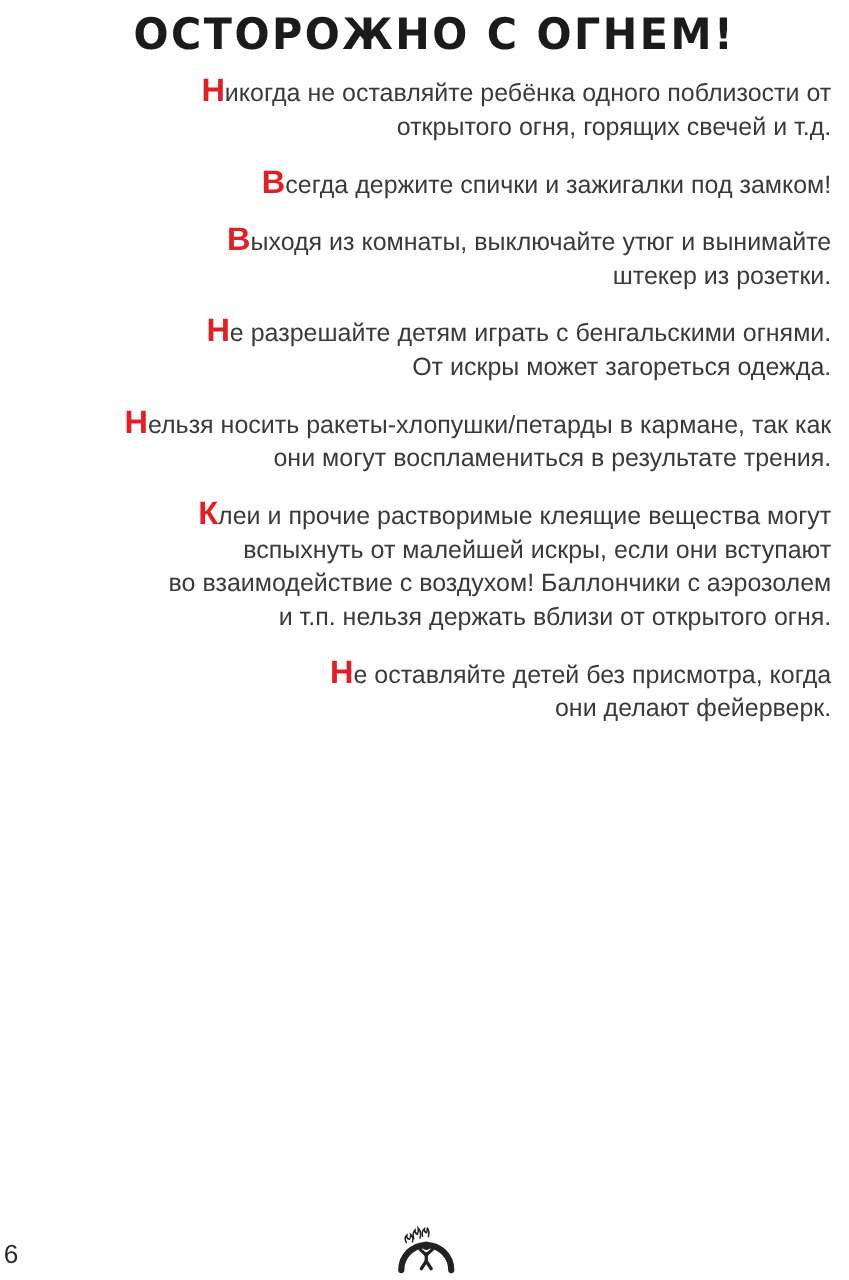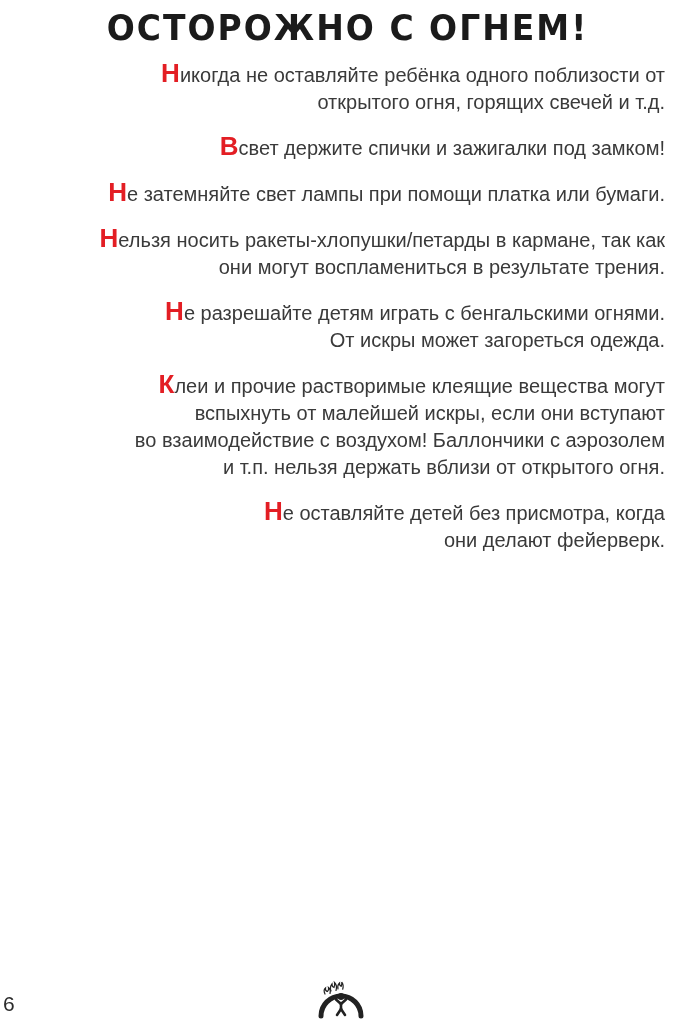--- a/index.html
+++ b/index.html
@@ -70,24 +70,24 @@
 </style>
 </head>
 <body>
 
 <div class="page">
 
   <h1 class="title">ОСТОРОЖНО С ОГНЕМ!</h1>
 
   <main class="tips">
       <p class="tip"><span class="initial">Н</span><span class="tip-text">икогда не оставляйте ребёнка одного поблизости от<br>открытого огня, горящих свечей и т.д.</span></p>
-      <p class="tip"><span class="initial">В</span><span class="tip-text">свет держите спички и зажигалки под замком!</span></p>
-      <p class="tip"><span class="initial">Н</span><span class="tip-text">е затемняйте свет лампы при помощи платка или бумаги.</span></p>
+      <p class="tip"><span class="initial">В</span><span class="tip-text">сегда держите спички и зажигалки под замком!</span></p>
+      <p class="tip"><span class="initial">В</span><span class="tip-text">ыходя из комнаты, выключайте утюг и вынимайте<br>штекер из розетки.</span></p>
+      <p class="tip"><span class="initial">Н</span><span class="tip-text">е разрешайте детям играть с бенгальскими огнями.<br>От искры может загореться одежда.</span></p>
       <p class="tip"><span class="initial">Н</span><span class="tip-text">ельзя носить ракеты-хлопушки/петарды в кармане, так как<br>они могут воспламениться в результате трения.</span></p>
-      <p class="tip"><span class="initial">Н</span><span class="tip-text">е разрешайте детям играть с бенгальскими огнями.<br>От искры может загореться одежда.</span></p>
       <p class="tip"><span class="initial">К</span><span class="tip-text">леи и прочие растворимые клеящие вещества могут<br>вспыхнуть от малейшей искры, если они вступают<br>во взаимодействие с воздухом! Баллончики с аэрозолем<br>и т.п. нельзя держать вблизи от открытого огня.</span></p>
       <p class="tip"><span class="initial">Н</span><span class="tip-text">е оставляйте детей без присмотра, когда<br>они делают фейерверк.</span></p>
     </main>
 
   <footer>
     <span class="pagenum">6</span>
     <span class="logo">
       <svg viewBox="0 0 52 42" width="52" height="42" xmlns="http://www.w3.org/2000/svg">
 
         <path d="M 7 38 A 20 20 0 0 1 47 38" fill="none" stroke="#222222" stroke-width="5" stroke-linecap="round"></path>

